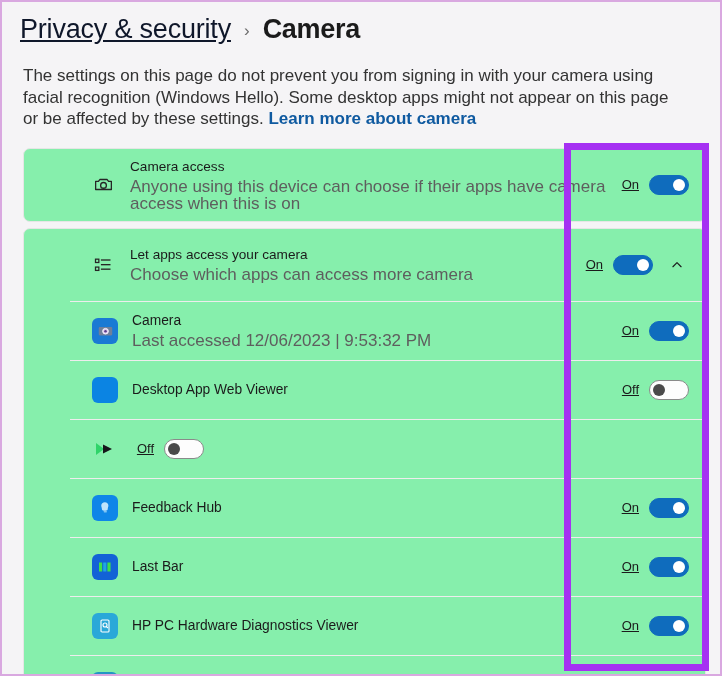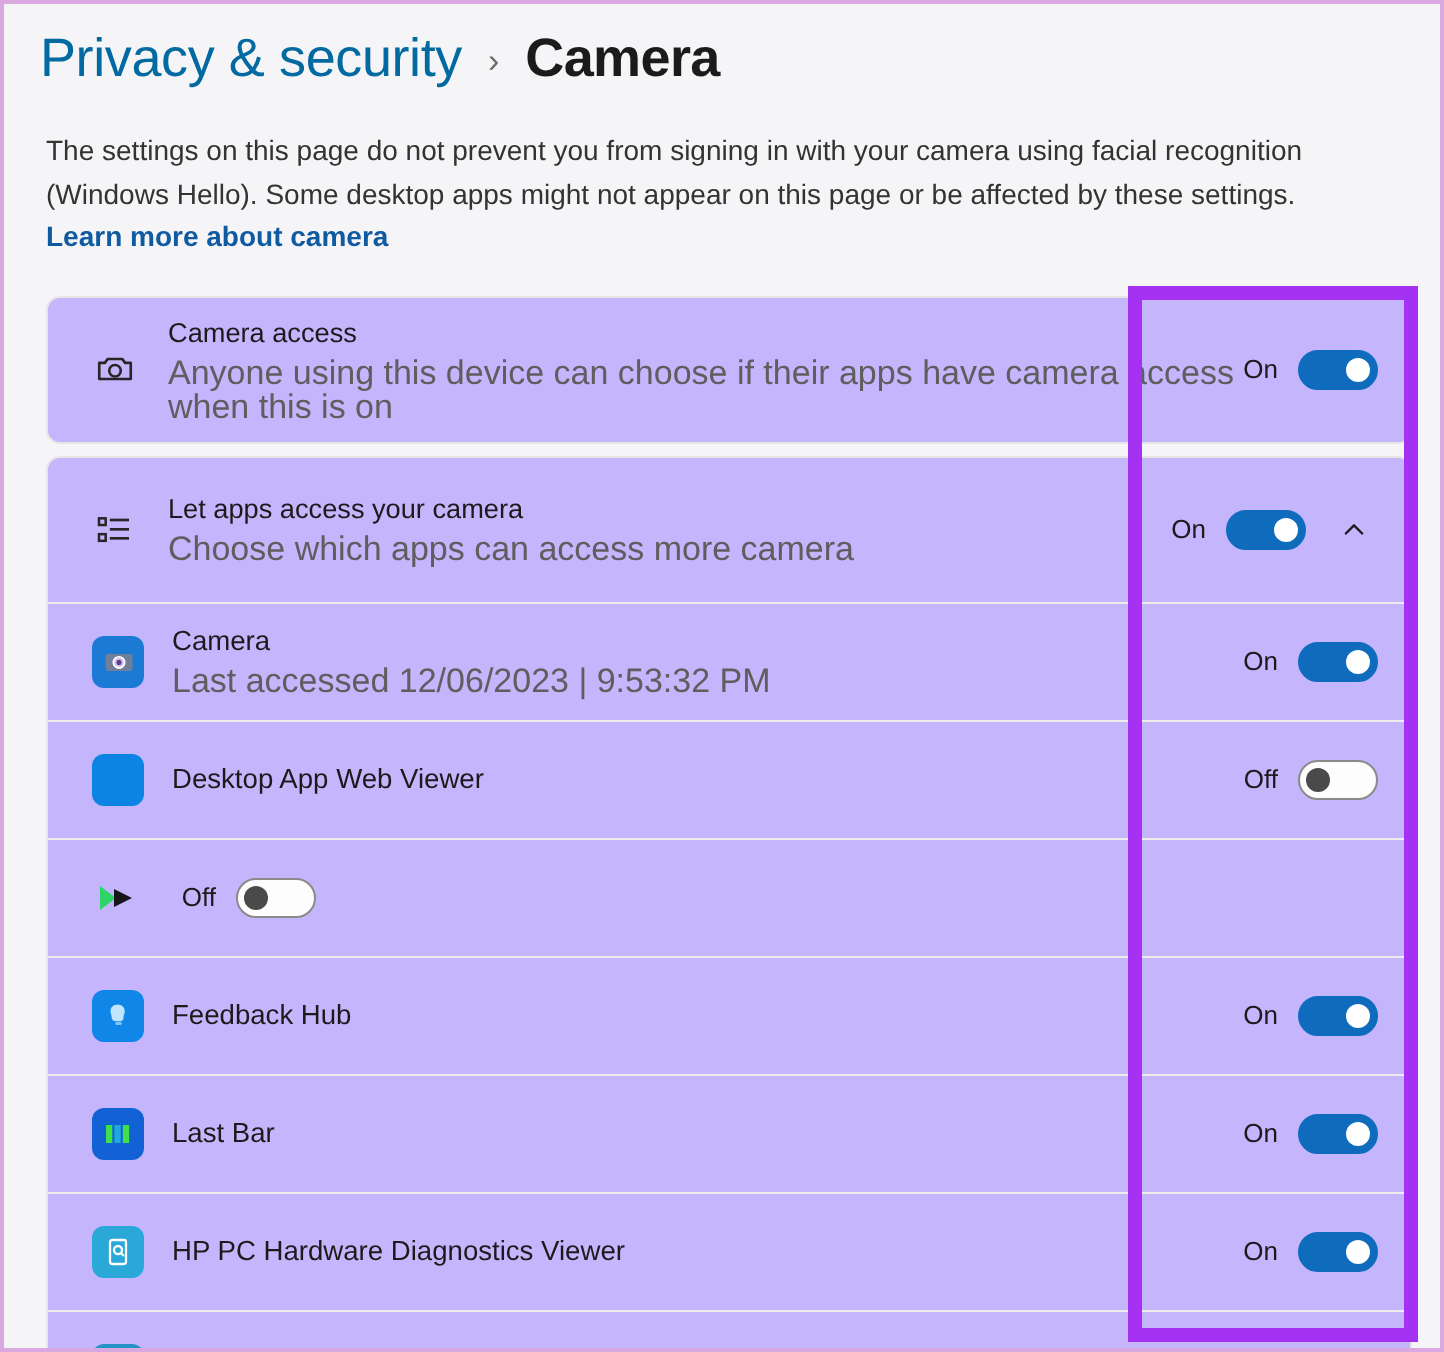--- a/index.html
+++ b/index.html
@@ -29,61 +29,63 @@
   
   #breadcrumb {
     display: flex;
     align-items: center;
     gap: 13px;
     padding: 12px 0 0 18px;
     white-space: nowrap;
   }
   .crumb-parent {
     font-size: 27px;
-    color: #0369a1;
+    color: #0f172a;
     font-weight: 400;
     letter-spacing: -0.2px;
+    text-decoration: underline;
   }
   .crumb-sep {
     font-size: 17px;
     color: #6b6b6b;
     position: relative;
     top: 1px;
   }
   .crumb-current {
     font-size: 27px;
     color: #1b1b1b;
     font-weight: 600;
     letter-spacing: -0.3px;
   }
 
   #page-description {
     padding: 20px 28px 0 21px;
-    font-size: 14px;
+    font-size: 17px;
     line-height: 21.5px;
     color: #333333;
     max-width: 700px;
   }
   #page-description a {
     color: #0f5aa0;
     font-weight: 700;
     text-decoration: none;
   }
 
   
   #cards {
     margin: 18px 14px 0 21px;
   }
 
   .card {
-    background: #c4b5fd;
+    background: #86efac;
     border: 1px solid #e6e6e6;
     border-radius: 7px;
     margin-bottom: 6px;
     overflow: hidden;
+    padding-left: 46px;
   }
   .card.group { margin-bottom: 0; }
 
   .row {
     display: flex;
     align-items: center;
     min-height: 72px;
     padding: 0 14px 0 16px;
     position: relative;
   }
@@ -119,20 +121,21 @@
   }
   .row.sub .row-title { font-size: 13.8px; }
 
   
   .row-right {
     display: flex;
     align-items: center;
     gap: 10px;
     flex: 0 0 auto;
     padding-right: 2px;
+    text-decoration: underline;
   }
   .row-right.with-chevron { padding-right: 0; }
 
   .state-label {
     font-size: 13px;
     color: #1b1b1b;
     min-width: 22px;
     text-align: right;
   }
 

